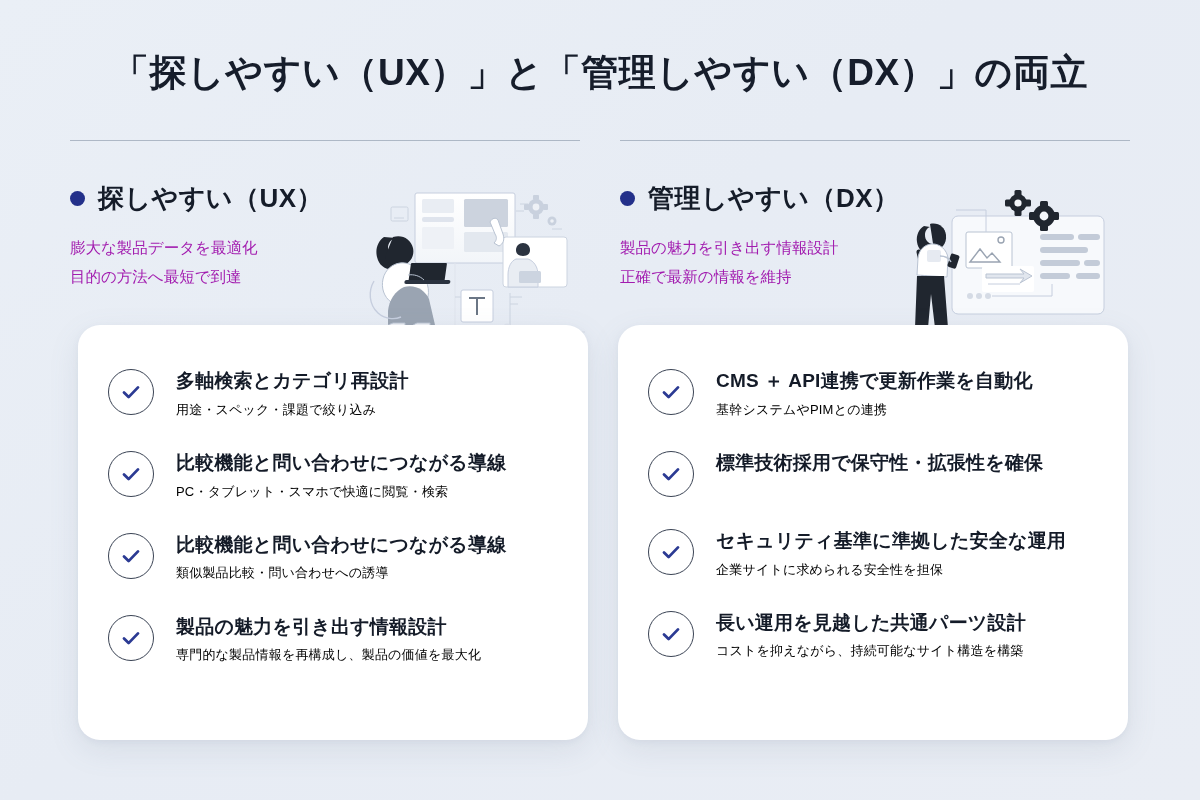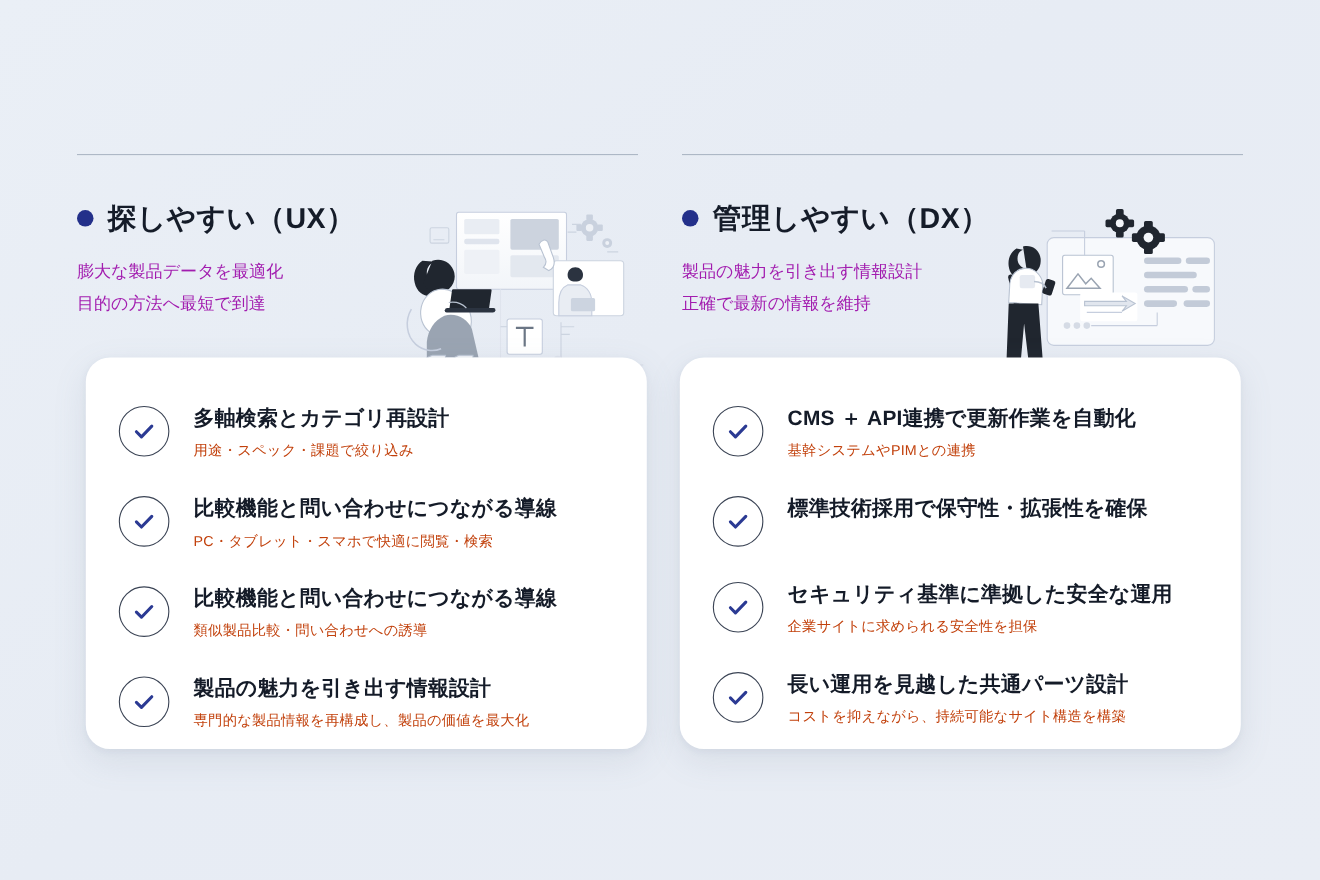--- a/index.html
+++ b/index.html
@@ -35,48 +35,49 @@
 
   .col-sub { margin-top:18px; font-size:15.5px; line-height:1.85; color:#a21caf; font-weight:400; }
 
   
   .illus { position:absolute; pointer-events:none; }
   .illus-left  { left:360px; top:185px; width:225px; height:155px; }
   .illus-right { left:900px; top:188px; width:215px; height:145px; }
 
   
   .card {
-    position:absolute; top:325px; width:510px; height:356px;
+    position:absolute; top:325px; width:510px; height:415px;
     background:#ffffff; border-radius:22px;
     box-shadow:0 10px 30px rgba(110,125,150,.13), 0 2px 6px rgba(110,125,150,.08);
     padding:42px 30px 0 30px;
   }
   .card-left  { left:78px; }
   .card-right { left:618px; }
 
   .feature { display:flex; align-items:flex-start; gap:22px; margin-bottom:30px; }
   .feature:last-child { margin-bottom:0; }
 
   .check {
     flex:0 0 auto; width:46px; height:46px; border-radius:50%;
     border:1px solid #3a4354; background:#fff;
     display:flex; align-items:center; justify-content:center;
     margin-top:2px;
   }
   .check svg { display:block; }
 
   .f-text { padding-top:2px; }
   .f-title { font-size:19px; font-weight:700; color:#141b28; line-height:1.3; letter-spacing:.2px; }
-  .f-desc  { margin-top:7px; font-size:13px; color:#c2410c; line-height:1.4; letter-spacing:.2px; }
+  .f-desc  { margin-top:7px; font-size:13px; color:#000000; line-height:1.4; letter-spacing:.2px; }
 </style>
 </head>
 <body>
 
 <div class="slide">
 
+  <div class="title">「探しやすい（UX）」と「管理しやすい（DX）」の両立</div>
 
   <div class="col col-left">
     <div class="divider"></div>
     <div class="col-head">
       <span class="dot"></span>
       <span class="col-title">探しやすい（UX）</span>
     </div>
     <div class="col-sub">
       <div>膨大な製品データを最適化</div>
       <div>目的の方法へ最短で到達</div>

